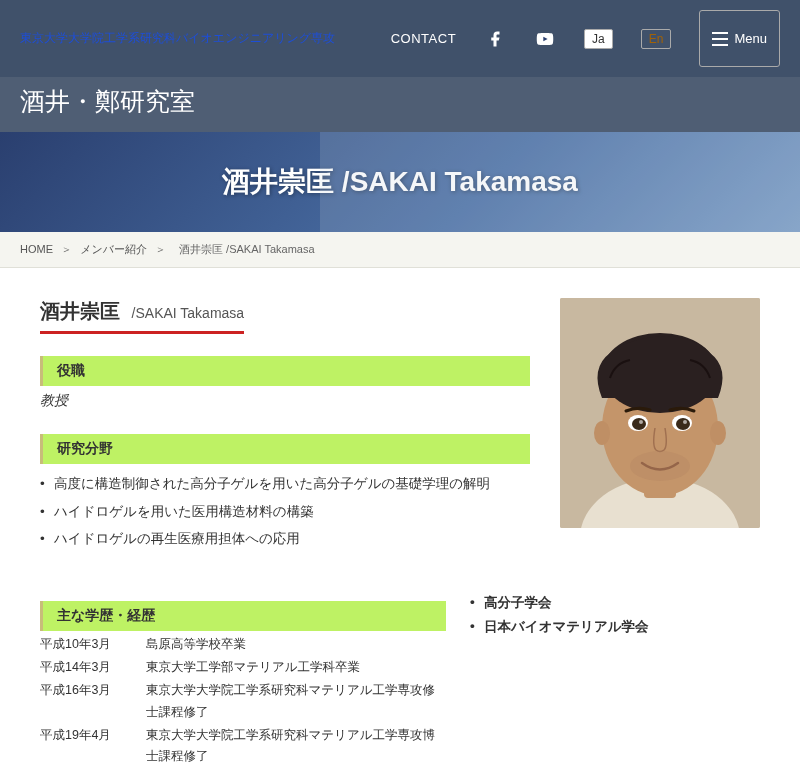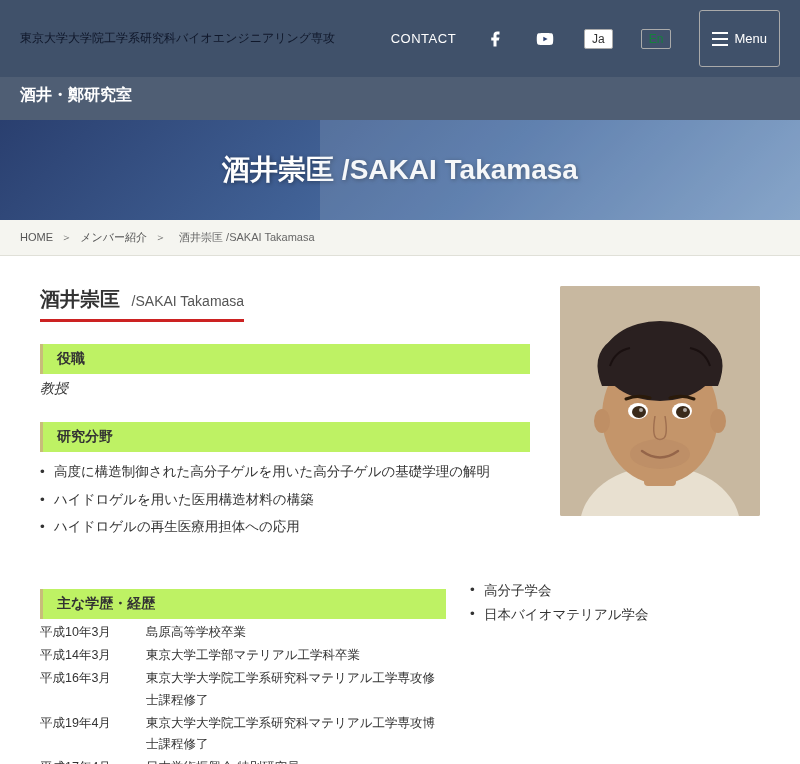--- a/index.html
+++ b/index.html
@@ -8,35 +8,35 @@
     
     .site-header {
       background: rgba(30, 50, 80, 0.85);
       color: #fff;
       padding: 10px 20px;
       display: flex;
       align-items: center;
       justify-content: space-between;
       position: relative;
     }
-    .site-header-left { font-size: 12px; color: #0f172a; }
+    .site-header-left { font-size: 12px; color: #1d4ed8; }
     .site-header-nav { display: flex; align-items: center; gap: 28px; font-size: 13px; }
     .contact-link { color: #fff; text-decoration: none; font-size: 13px; letter-spacing: 0.5px; }
     .social-icon { width: 22px; height: 22px; display: inline-flex; align-items: center; justify-content: center; color: #fff; font-size: 13px; }
-    .lang-btn { background: transparent; border: 1px solid #aaa; color: #15803d; padding: 2px 7px; font-size: 12px; cursor: pointer; border-radius: 2px; }
+    .lang-btn { background: transparent; border: 1px solid #aaa; color: #a16207; padding: 2px 7px; font-size: 12px; cursor: pointer; border-radius: 2px; }
     .lang-btn.active { background: #fff; color: #333; }
     .menu-btn { background: transparent; border: 1px solid #aaa; color: #fff; padding: 20px 12px; font-size: 13px; cursor: pointer; border-radius: 3px; display: flex; align-items: center; gap: 6px; }
 
     
     .lab-title-bar {
       background: rgba(20, 40, 70, 0.75);
       color: #fff;
       padding: 8px 20px 14px;
     }
-    .lab-title { font-size: 16px; font-weight: 700; color: #fff; }
+    .lab-title { font-size: 25px; font-weight: 400; color: #fff; }
 
     
     .hero {
       background: linear-gradient(135deg, #2a3f6f 0%, #4a6fa5 60%, #7a9cc5 100%);
       display: flex;
       align-items: center;
       justify-content: center;
       padding: 30px 20px;
       min-height: 100px;
       position: relative;
@@ -81,21 +81,21 @@
     .two-col { display: flex; gap: 24px; margin-top: 24px; }
     .col-edu { flex: 1.4; }
     .col-society { flex: 1; }
 
     .edu-table { width: 100%; font-size: 12.5px; line-height: 1.7; }
     .edu-row { display: flex; gap: 16px; padding: 1px 0; }
     .edu-date { white-space: nowrap; color: #333; min-width: 90px; }
     .edu-desc { color: #333; flex: 1; }
 
     .society-list { list-style: none; padding: 4px 0; }
-    .society-list li { padding: 3px 0 3px 14px; position: relative; font-size: 13.5px; }
+    .society-list li { padding: 3px 0 3px 14px; position: relative; font-size: 13.5px; font-weight: bold; }
     .society-list li::before { content: '•'; position: absolute; left: 0; }
   </style>
 </head>
 <body>
 
 <header class="site-header">
   <div class="site-header-left">東京大学大学院工学系研究科バイオエンジニアリング専攻</div>
   <nav class="site-header-nav">
     <a class="contact-link" href="#">CONTACT</a>
     <span class="social-icon">

